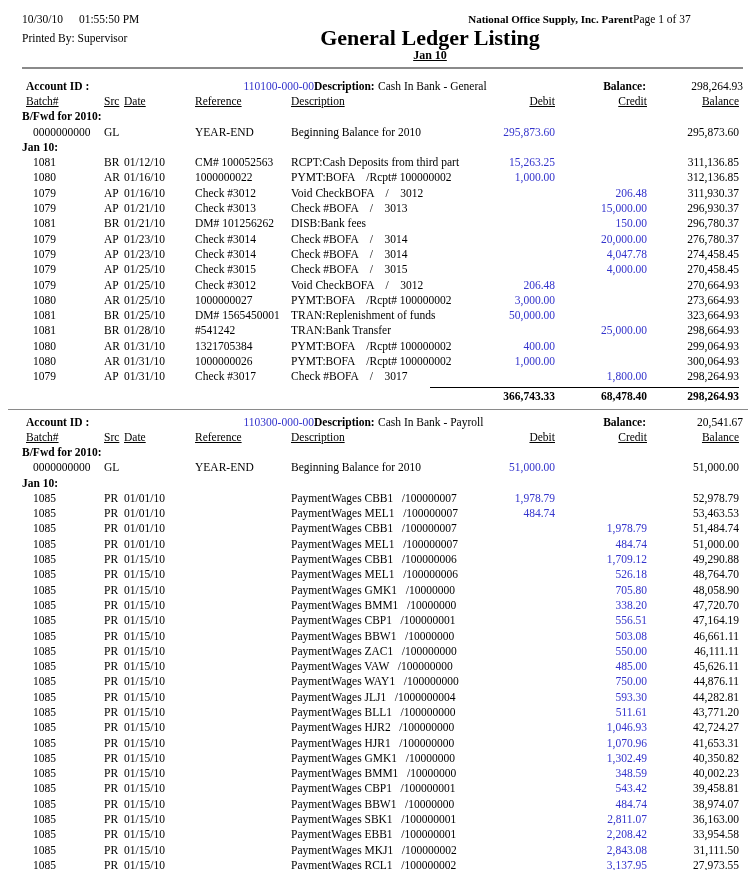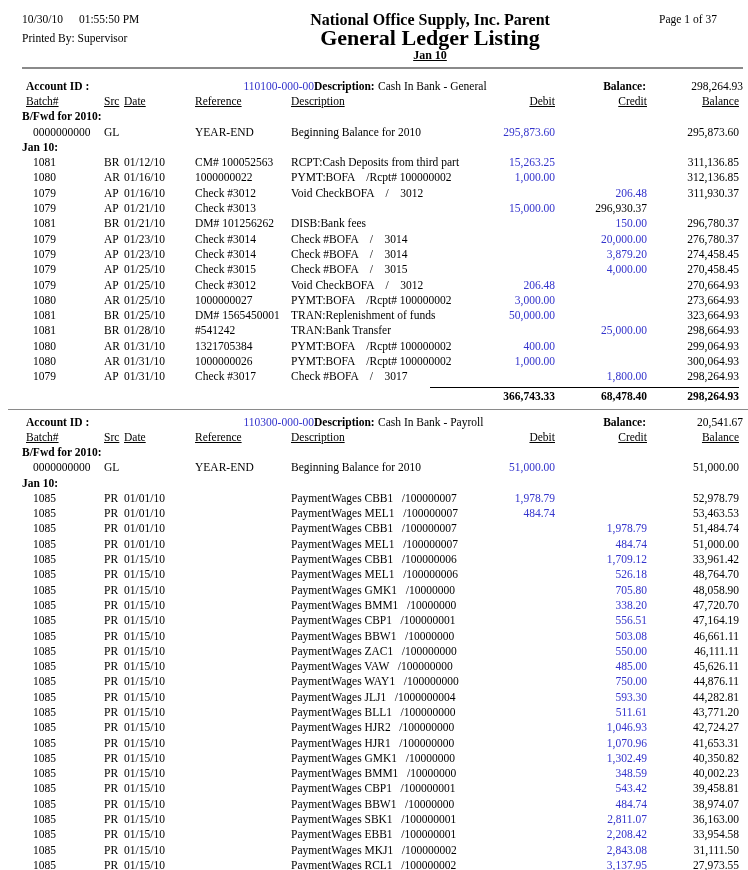--- a/index.html
+++ b/index.html
@@ -4,24 +4,24 @@
 <style>
   html,body{margin:0;padding:0;background:#fff;}
   .page{position:relative;width:748px;height:870px;overflow:hidden;background:#fff;
         font-family:"Liberation Serif","DejaVu Serif",serif;color:#000;font-size:11.5px;margin-left:8px;}
   
   .hdr{display:flex;align-items:flex-start;padding:12px 13px 0 14px;}
   .h-left{width:205px;line-height:15px;}
   .h-time{margin-left:16px;}
   .h-l2{margin-top:4px;}
   .h-center{flex:1;text-align:center;}
-  .company{font-weight:bold;font-size:16px;line-height:15px;}
+  .company{font-weight:bold;font-size:11px;line-height:15px;text-align:right;}
   .title{font-weight:bold;font-size:22px;line-height:21px;}
   .period{font-weight:bold;font-size:12px;line-height:14px;text-decoration:underline;}
-  .h-right{width:110px;text-align:center;line-height:15px;}
+  .h-right{width:110px;text-align:left;line-height:15px;}
   .rule{border-top:2px solid #8a8a8a;margin:5px 13px 0 14px;}
   
   #sections{padding-top:5px;}
   .section + .section{border-top:1px solid #8a8a8a;margin-top:3px;}
   .acct{display:flex;margin:0 13px 0 14px;line-height:16px;padding-top:4px;}
   .al{width:76px;padding-left:4px;}
   .aid{width:212px;text-align:right;}
   .dl{width:64px;}
   .dv{flex:1;}
   .bv{width:97px;text-align:right;}
@@ -117,20 +117,21 @@
           <span class="cell desc">Void CheckBOFA    /    3012</span>
           <span class="cell num"></span>
           <span class="cell num blue">206.48</span>
           <span class="cell num">311,930.37</span>
         </div>
         <div class="grid">
           <span class="cell batch">1079</span>
           <span class="cell src">AP</span>
           <span class="cell date">01/21/10</span>
           <span class="cell ref">Check #3013</span>
+          <span class="cell desc">Check #BOFA    /    3013</span>
           <span class="cell num"></span>
           <span class="cell num blue">15,000.00</span>
           <span class="cell num">296,930.37</span>
         </div>
         <div class="grid">
           <span class="cell batch">1081</span>
           <span class="cell src">BR</span>
           <span class="cell date">01/21/10</span>
           <span class="cell ref">DM# 101256262</span>
           <span class="cell desc">DISB:Bank fees</span>
@@ -148,21 +149,21 @@
           <span class="cell num blue">20,000.00</span>
           <span class="cell num">276,780.37</span>
         </div>
         <div class="grid">
           <span class="cell batch">1079</span>
           <span class="cell src">AP</span>
           <span class="cell date">01/23/10</span>
           <span class="cell ref">Check #3014</span>
           <span class="cell desc">Check #BOFA    /    3014</span>
           <span class="cell num"></span>
-          <span class="cell num blue">3,879.20</span>
+          <span class="cell num blue">4,047.78</span>
           <span class="cell num">274,458.45</span>
         </div>
         <div class="grid">
           <span class="cell batch">1079</span>
           <span class="cell src">AP</span>
           <span class="cell date">01/25/10</span>
           <span class="cell ref">Check #3015</span>
           <span class="cell desc">Check #BOFA    /    3015</span>
           <span class="cell num"></span>
           <span class="cell num blue">4,000.00</span>
@@ -321,21 +322,21 @@
           <span class="cell num">51,000.00</span>
         </div>
         <div class="grid">
           <span class="cell batch">1085</span>
           <span class="cell src">PR</span>
           <span class="cell date">01/15/10</span>
           <span class="cell ref"></span>
           <span class="cell desc">PaymentWages CBB1   /100000006</span>
           <span class="cell num"></span>
           <span class="cell num blue">1,709.12</span>
-          <span class="cell num">33,961.42</span>
+          <span class="cell num">49,290.88</span>
         </div>
         <div class="grid">
           <span class="cell batch">1085</span>
           <span class="cell src">PR</span>
           <span class="cell date">01/15/10</span>
           <span class="cell ref"></span>
           <span class="cell desc">PaymentWages MEL1   /100000006</span>
           <span class="cell num"></span>
           <span class="cell num blue">526.18</span>
           <span class="cell num">48,764.70</span>

